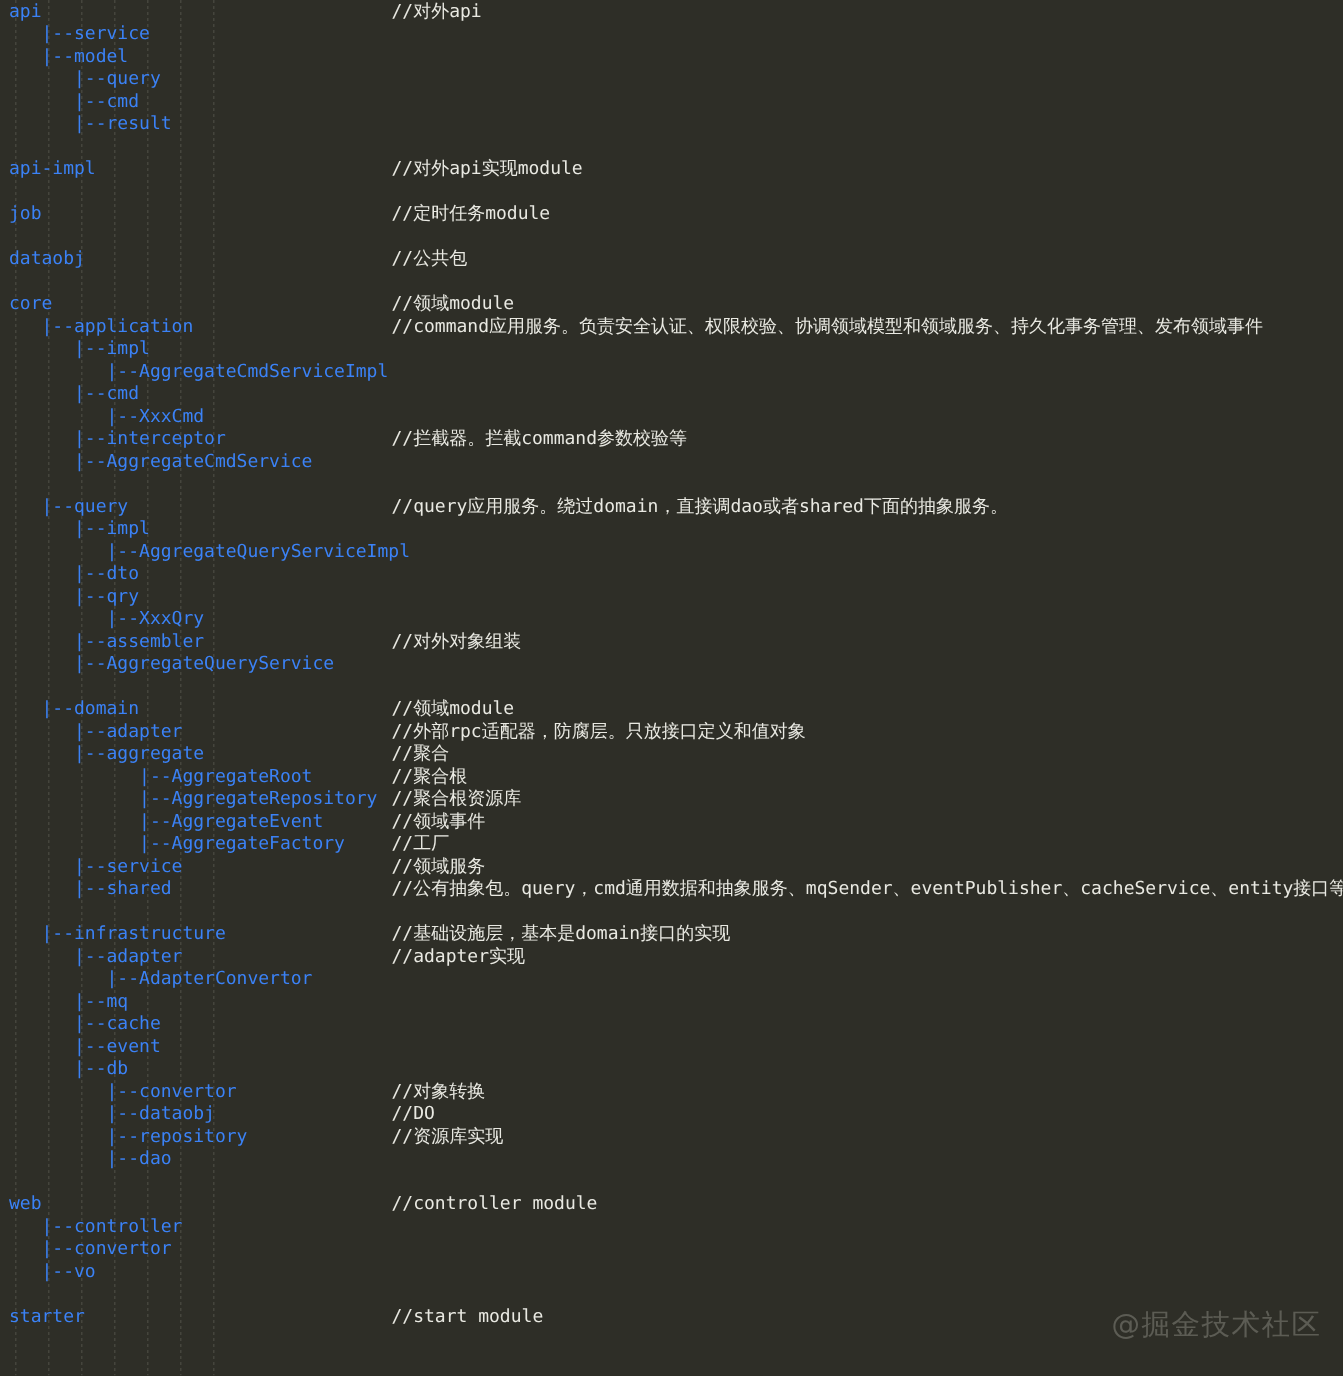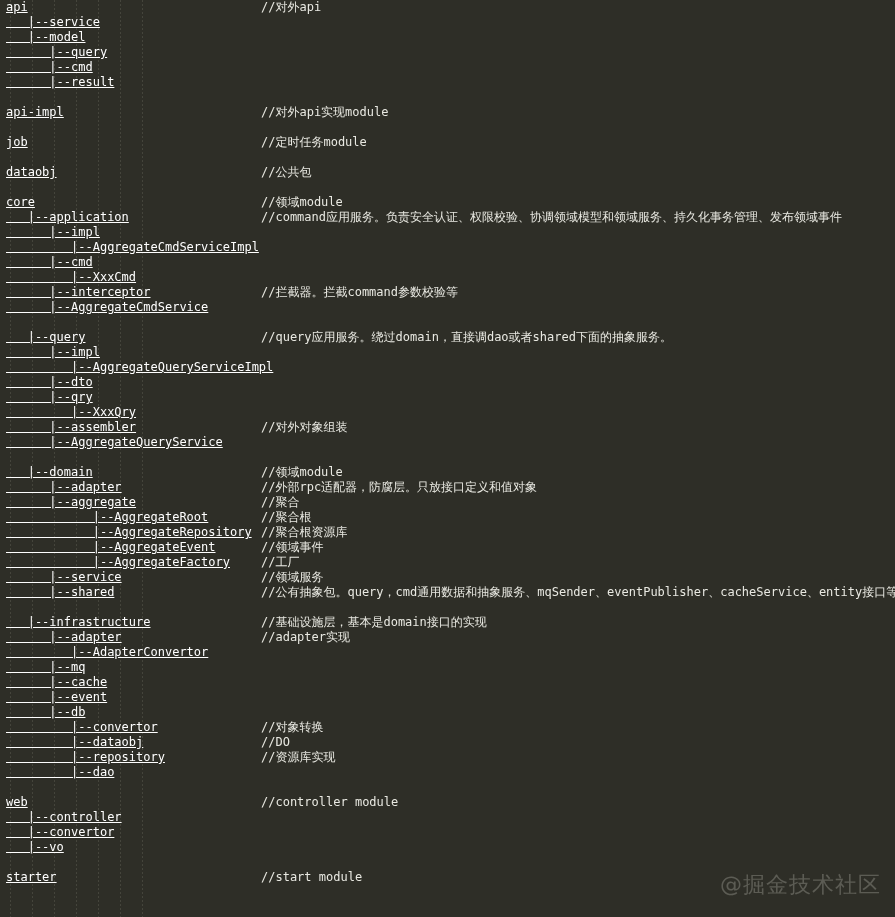--- a/index.html
+++ b/index.html
@@ -54,40 +54,39 @@
     font-size: 12px;
     white-space: pre;
     color: #e9e9e2;
     letter-spacing: 0px;
   }
   .line .path {
     position: absolute;
     left: 6px;
     top: 0;
     white-space: pre;
-    color: #ffffff;
-    text-decoration: underline;
+    color: #3b82f6;
   }
   .line .comment {
     position: absolute;
     left: 245px;
     top: 0;
     white-space: pre;
     color: #e9e9e2;
     margin-left: 16px;
   }
   .line.blank {
     height: 15px;
   }
   .watermark {
     position: absolute;
     right: 14px;
     top: 870px;
     font-family: "DejaVu Sans", "Liberation Sans", sans-serif;
-    font-size: 22px;
+    font-size: 19px;
     color: rgba(200,200,190,0.30);
     letter-spacing: 1px;
     z-index: 3;
     user-select: none;
   }
 </style>
 </head>
 <body>
 
 <div id="code-block">

